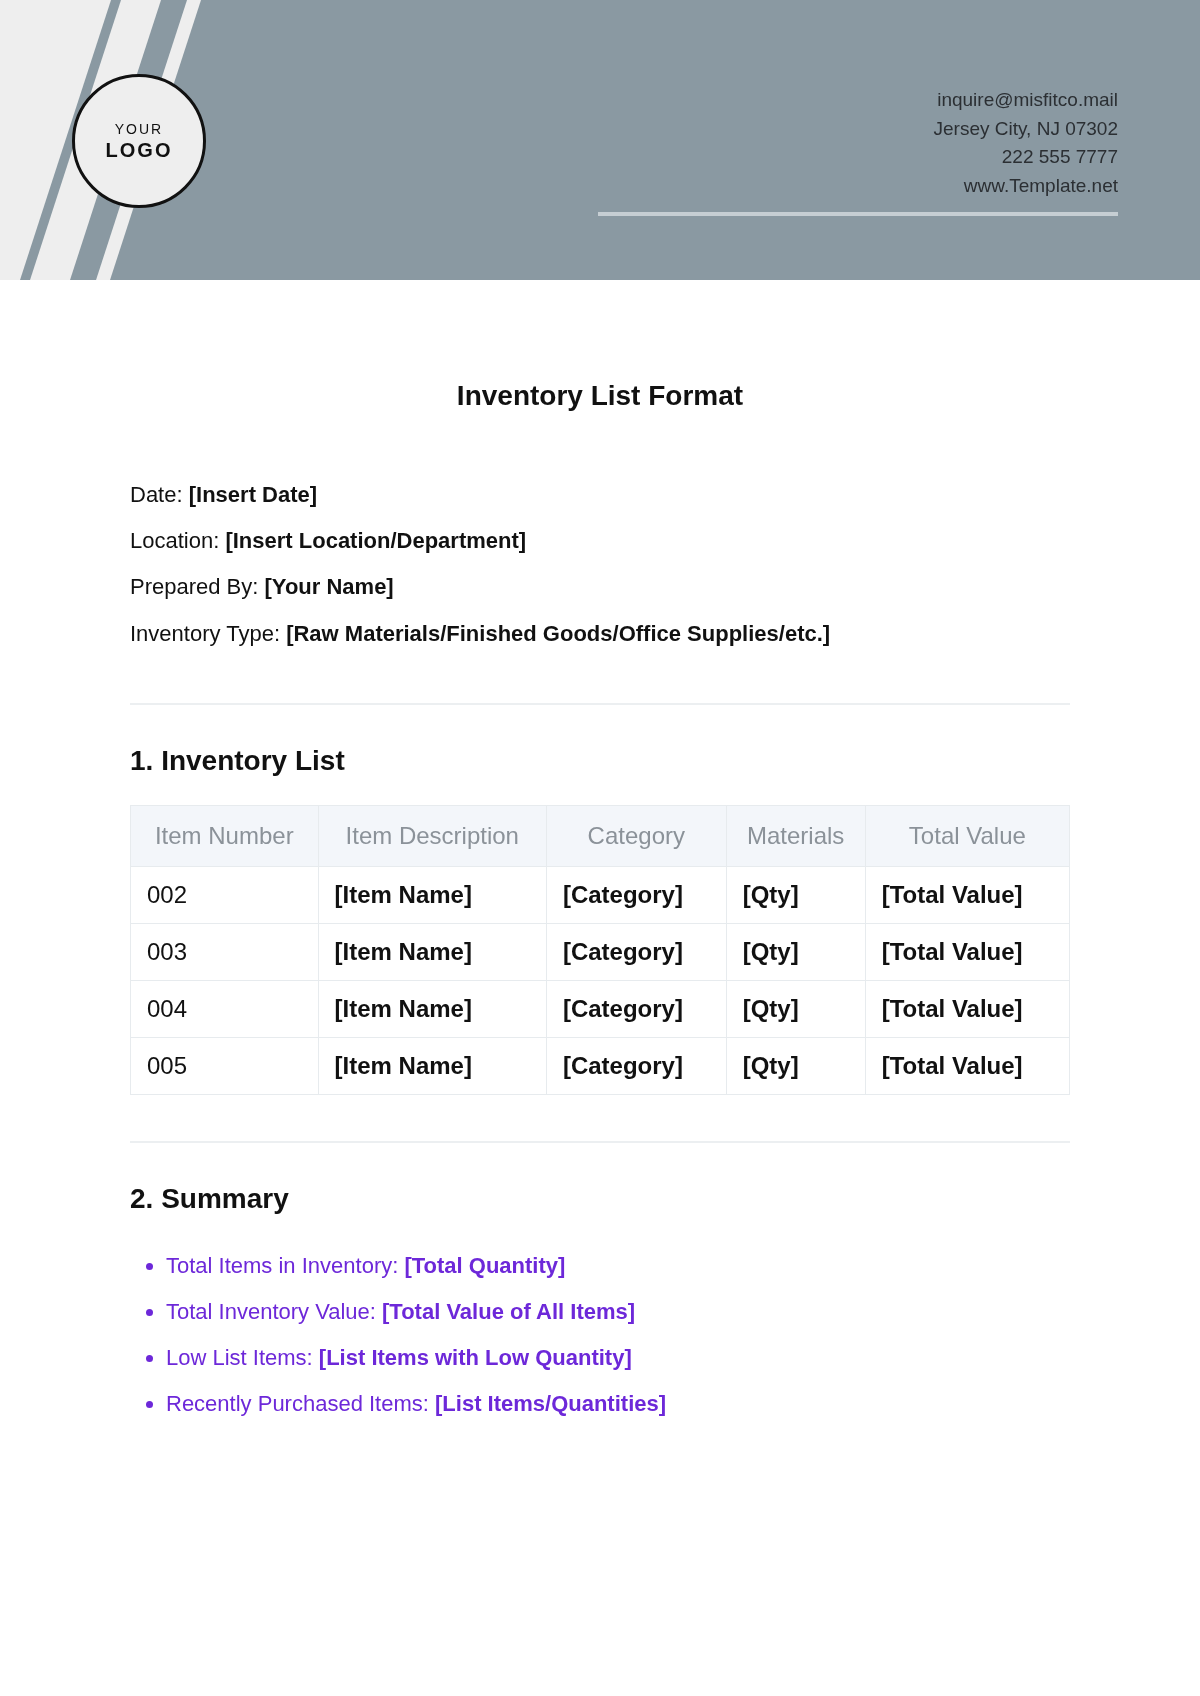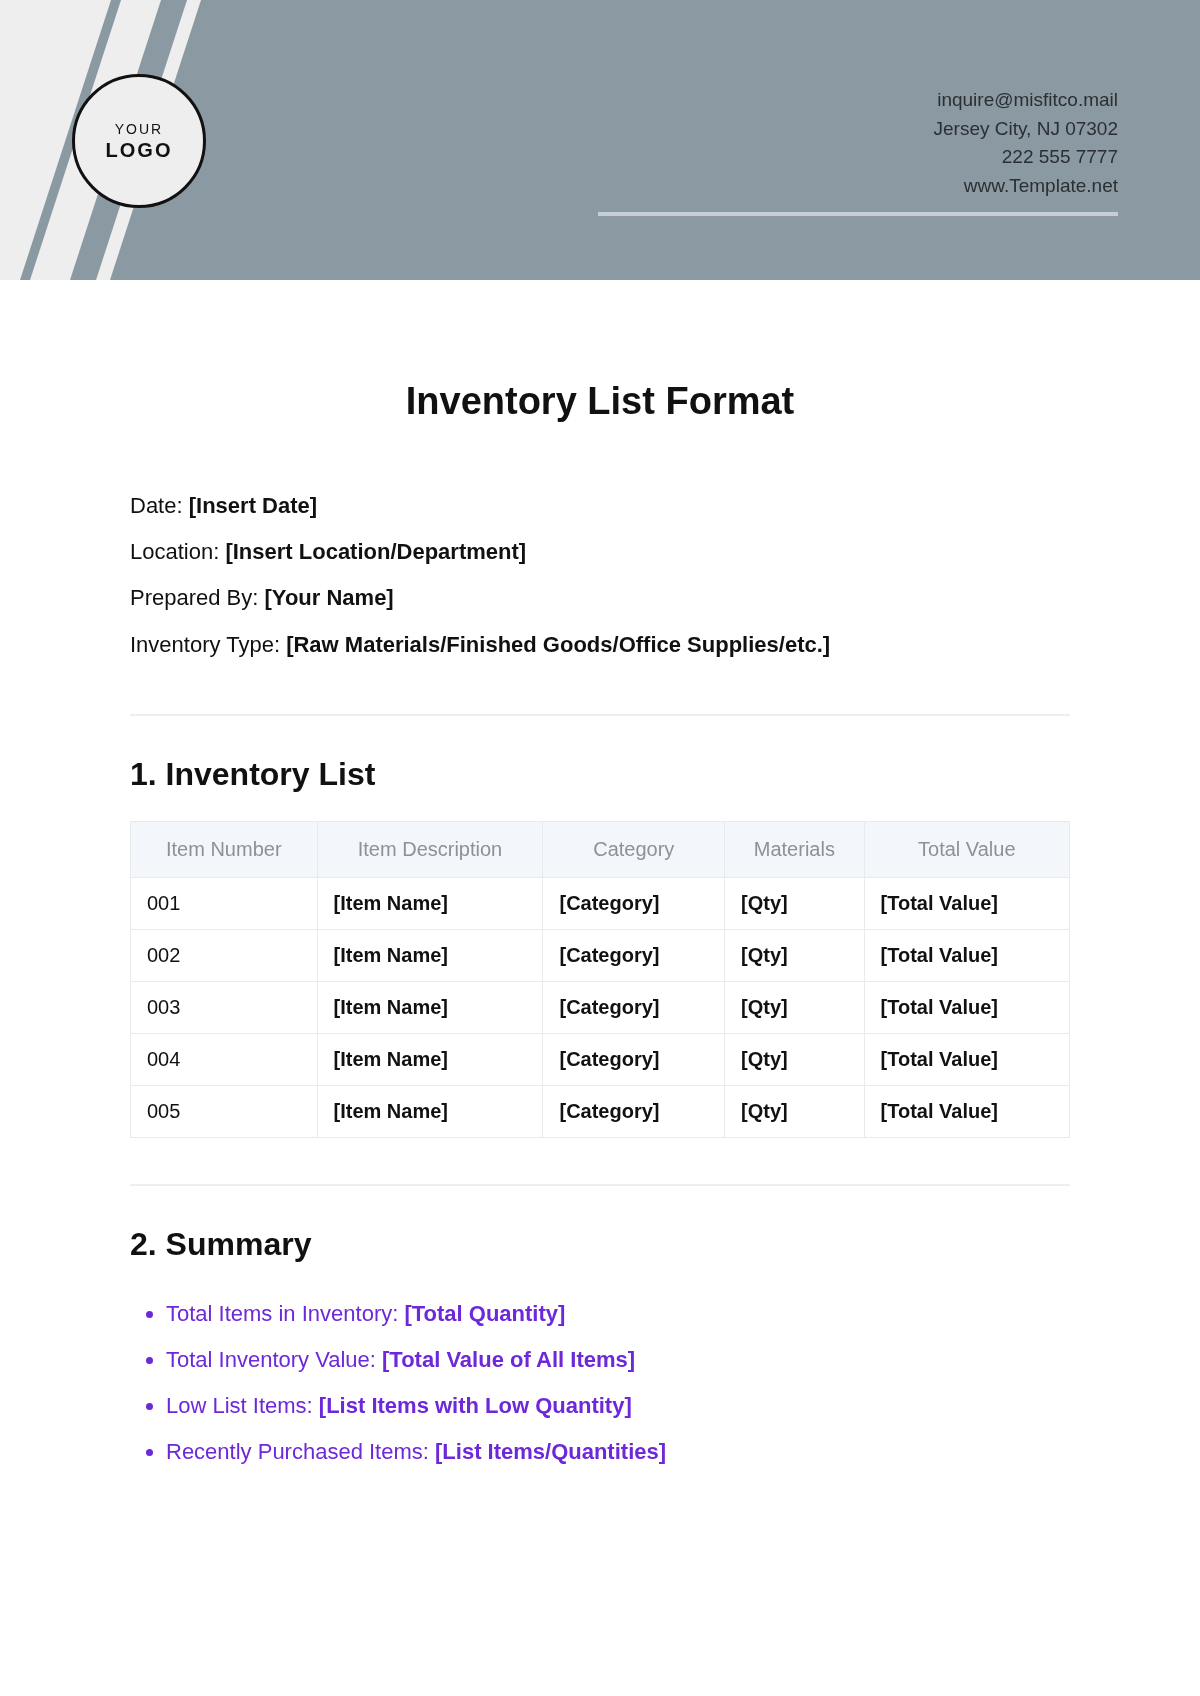--- a/index.html
+++ b/index.html
@@ -95,44 +95,44 @@
     background: #c6ced3;
   }
   .content {
     position: absolute;
     top: 340px;
     left: 130px;
     right: 130px;
   }
   .doc-title {
     text-align: center;
-    font-size: 38px;
+    font-size: 28px;
     font-weight: 800;
     color: #111;
     margin-top: 40px;
     margin-bottom: 60px;
   }
   .meta-list { font-size: 22px; color: #111; line-height: 2.1; }
   .meta-list .lbl { font-weight: 400; }
   .meta-list .val { font-weight: 800; }
   .hr {
     border: none;
     border-top: 2px solid #eceff1;
     margin: 46px 0 40px 0;
   }
   .section-title {
-    font-size: 32px;
+    font-size: 28px;
     font-weight: 800;
     color: #111;
     margin-bottom: 28px;
   }
   table.inv {
     width: 100%;
     border-collapse: collapse;
-    font-size: 20px;
+    font-size: 24px;
   }
   table.inv th {
     background: #f3f6fa;
     color: #8b9299;
     font-weight: 500;
     text-align: center;
     padding: 16px 10px;
     border: 1px solid #e7ebee;
   }
   table.inv td {
@@ -210,27 +210,20 @@
         <tr>
           <th>Item Number</th>
           <th>Item Description</th>
           <th>Category</th>
           <th>Materials</th>
           <th>Total Value</th>
         </tr>
       </thead>
       <tbody>
         <tr>
-          <td class="num">001</td>
-          <td class="bold">[Item Name]</td>
-          <td class="bold">[Category]</td>
-          <td class="bold">[Qty]</td>
-          <td class="bold">[Total Value]</td>
-        </tr>
-        <tr>
           <td class="num">002</td>
           <td class="bold">[Item Name]</td>
           <td class="bold">[Category]</td>
           <td class="bold">[Qty]</td>
           <td class="bold">[Total Value]</td>
         </tr>
         <tr>
           <td class="num">003</td>
           <td class="bold">[Item Name]</td>
           <td class="bold">[Category]</td>

